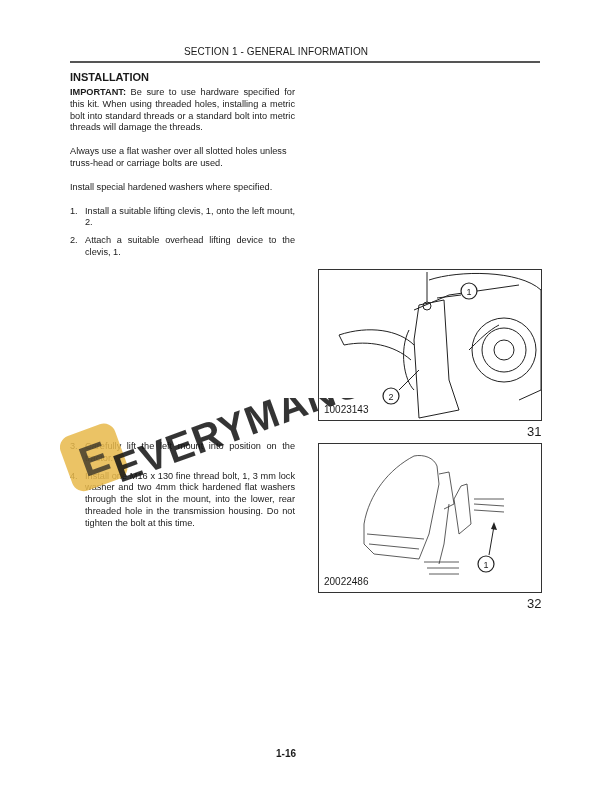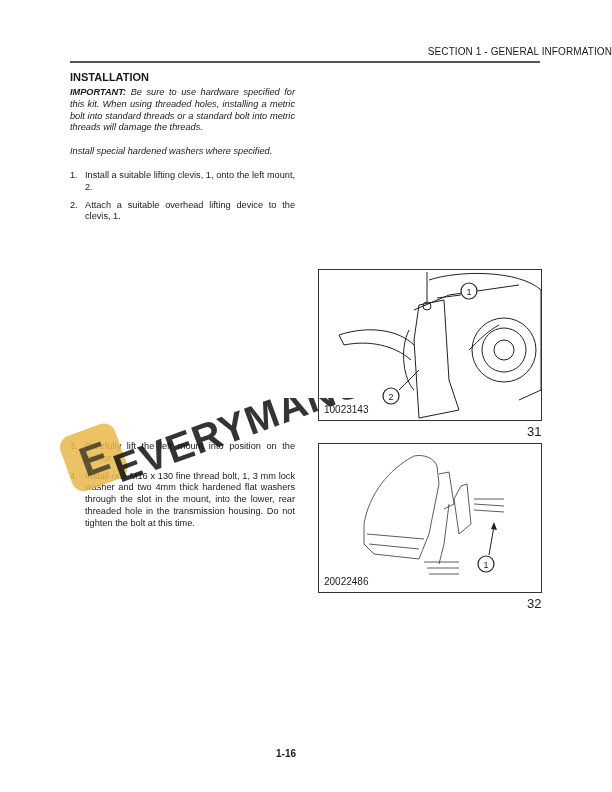--- a/index.html
+++ b/index.html
@@ -1,21 +1,21 @@
 <!DOCTYPE html>
 <html><head>
 <meta charset="utf-8">
 <style>
   html,body{margin:0;padding:0;background:#fff;}
   body{width:612px;height:792px;position:relative;overflow:hidden;font-family:"Liberation Sans",sans-serif;color:#1a1a1a;}
-  .header{position:absolute;top:46px;left:0;width:612px;text-align:right;font-size:10px;letter-spacing:0.1px;}
+  .header{position:absolute;top:46px;left:0;width:552px;text-align:center;font-size:10px;letter-spacing:0.1px;}
   .rule{position:absolute;top:61px;left:70px;width:470px;height:1.5px;background:#555;}
   .title{position:absolute;top:71px;left:70px;font-size:11px;font-weight:bold;}
   .col{position:absolute;left:70px;width:225px;font-size:9.2px;line-height:11.8px;}
-  .ital{font-style:italic;}
+  .ital{}
   .just{text-align:justify;}
   .p{margin:0 0 12px 0;}
   .sub{font-weight:bold;font-size:9.5px;margin:0 0 4px 0;}
   .step{display:flex;margin:0 0 6px 0;}
   .step .n{width:15px;flex:none;}
   .step .t{flex:1;text-align:justify;}
   .fig{position:absolute;border:1px solid #333;background:#fff;}
   .figid{position:absolute;left:5px;bottom:5px;font-size:10px;}
   .fignum{position:absolute;font-size:13px;}
   .pagenum{position:absolute;top:748px;left:0;width:572px;text-align:center;font-size:10px;font-weight:bold;}
@@ -23,20 +23,21 @@
 </style>
 </head>
 <body>
 
 <div class="header">SECTION 1 - GENERAL INFORMATION</div>
 <div class="rule"></div>
 <div class="title">INSTALLATION</div>
 
 <div class="col" style="top:87px;">
   <p class="p ital just"><b>IMPORTANT:</b><span> Be sure to use hardware specified for this kit. When using threaded holes, installing a metric bolt into standard threads or a standard bolt into metric threads will damage the threads.</span></p>
+  <p class="p ital">Always use a flat washer over all slotted holes unless truss-head or carriage bolts are used.</p>
   <p class="p ital">Install special hardened washers where specified.</p>
   <div class="step">
       <span class="n">1.</span>
       <span class="t">Install a suitable lifting clevis, 1, onto the left mount, 2.</span>
     </div>
   <div class="step">
       <span class="n">2.</span>
       <span class="t">Attach a suitable overhead lifting device to the clevis, 1.</span>
     </div>
 </div>

